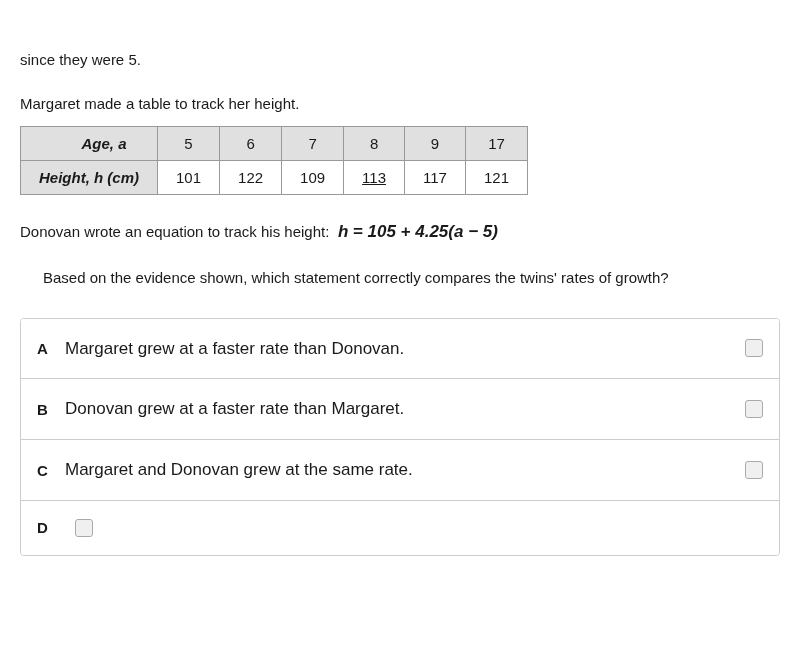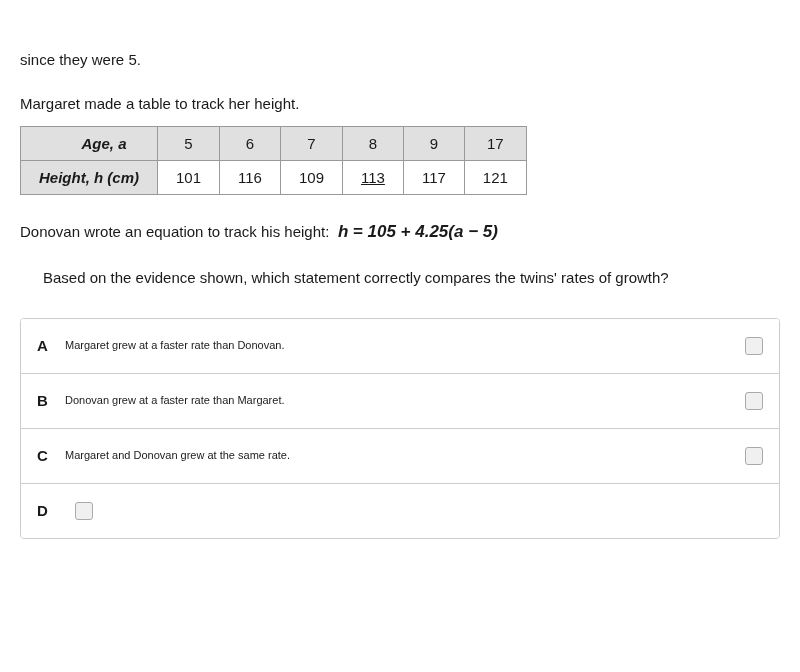--- a/index.html
+++ b/index.html
@@ -100,21 +100,21 @@
 
     .option-letter {
       font-weight: bold;
       width: 28px;
       flex-shrink: 0;
       font-size: 15px;
     }
 
     .option-text {
       flex: 1;
-      font-size: 11px;
+      font-size: 17px;
       line-height: 1.4;
     }
 
     .option-radio {
       width: 18px;
       height: 18px;
       border: 1.5px solid #aaa;
       border-radius: 3px;
       background: #f0f0f0;
       flex-shrink: 0;
@@ -138,21 +138,21 @@
         <td style="font-weight: normal; font-style: normal;">5</td>
         <td style="font-weight: normal; font-style: normal;">6</td>
         <td style="font-weight: normal; font-style: normal;">7</td>
         <td style="font-weight: normal; font-style: normal;">8</td>
         <td style="font-weight: normal; font-style: normal;">9</td>
         <td style="font-weight: normal; font-style: normal;">17</td>
       </tr>
   <tr id="data-row">
         <td style="background: rgb(224, 224, 224);"><span style="font-weight:bold;">Height, </span><span style="font-weight:bold;font-style:italic;">h</span><span style="font-weight:bold;"> (cm)</span></td>
         <td style="font-weight: normal; font-style: normal; background: rgb(255, 255, 255);">101</td>
-        <td style="font-weight: normal; font-style: normal; background: rgb(255, 255, 255);">116</td>
+        <td style="font-weight: normal; font-style: normal; background: rgb(255, 255, 255);">122</td>
         <td style="font-weight: normal; font-style: normal; background: rgb(255, 255, 255);">109</td>
         <td style="font-weight: normal; font-style: normal; background: rgb(255, 255, 255); text-decoration: underline;">113</td>
         <td style="font-weight: normal; font-style: normal; background: rgb(255, 255, 255);">117</td>
         <td style="font-weight: normal; font-style: normal; background: rgb(255, 255, 255);">121</td>
       </tr>
 </tbody>
   </table>
 
 <p class="equation-line">
   <span>Donovan wrote an equation to track his height:</span>

